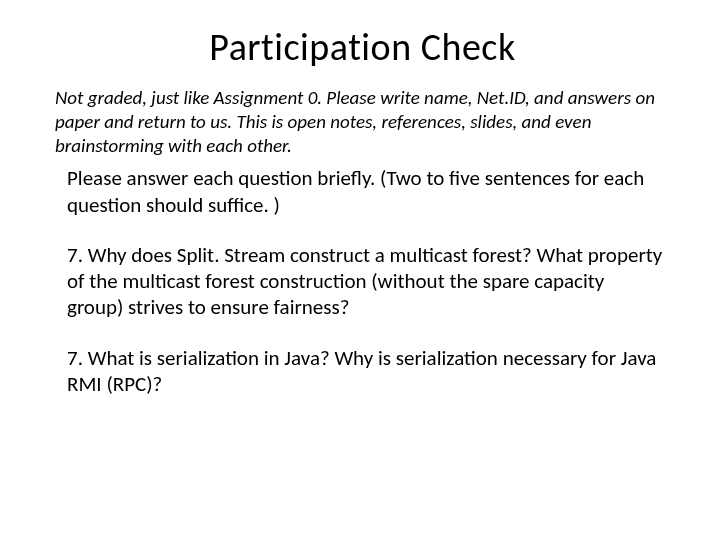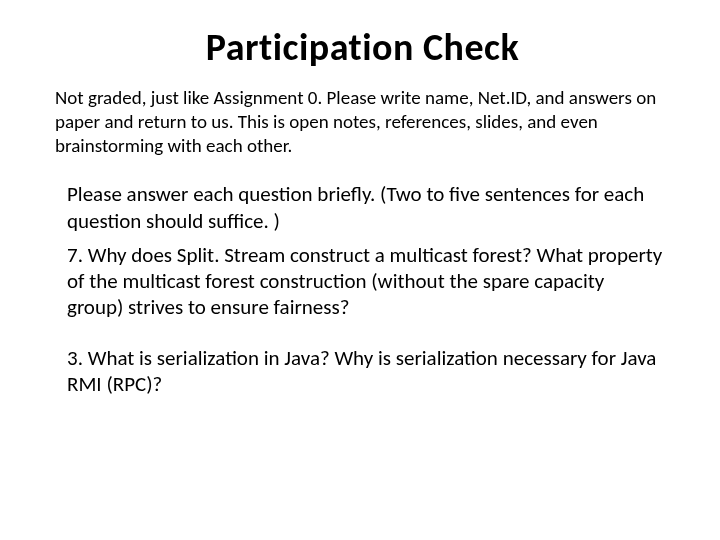--- a/index.html
+++ b/index.html
@@ -11,36 +11,37 @@
       width: 720px;
       height: 540px;
       background: #ffffff;
       font-family: Calibri, Arial, sans-serif;
       color: #000000;
       padding: 20px 50px 20px 55px;
       overflow: hidden;
     }
     .title {
       font-size: 38px;
-      font-weight: 700;
+      font-weight: 400;
       text-align: center;
       margin-bottom: 16px;
       margin-top: 4px;
       letter-spacing: 0.5px;
     }
     .subtitle {
       font-size: 19px;
+      font-style: italic;
       line-height: 1.25;
-      margin-bottom: 24px;
+      margin-bottom: 8px;
       padding-right: 10px;
     }
     .instruction {
       font-size: 21px;
       line-height: 1.25;
-      margin-bottom: 8px;
+      margin-bottom: 24px;
       padding-left: 12px;
       padding-right: 5px;
     }
     .question {
       font-size: 21px;
       line-height: 1.25;
       margin-bottom: 24px;
       padding-left: 12px;
       padding-right: 5px;
     }
@@ -49,13 +50,13 @@
 <body>
 
 <h1 class="title">Participation Check</h1>
 
 <p class="subtitle">Not graded, just like Assignment 0. Please write name, Net.ID, and answers on paper and return to us. This is open notes, references, slides, and even brainstorming with each other.</p>
 
 <p class="instruction">Please answer each question briefly. (Two to five sentences for each question should suffice. )</p>
 
 <p class="question">7. Why does Split. Stream construct a multicast forest? What property of the multicast forest construction (without the spare capacity group) strives to ensure fairness?</p>
 
-<p class="question">3. What is serialization in Java? Why is serialization necessary for Java RMI (RPC)?</p>
+<p class="question">7. What is serialization in Java? Why is serialization necessary for Java RMI (RPC)?</p>
 
 </body></html>

